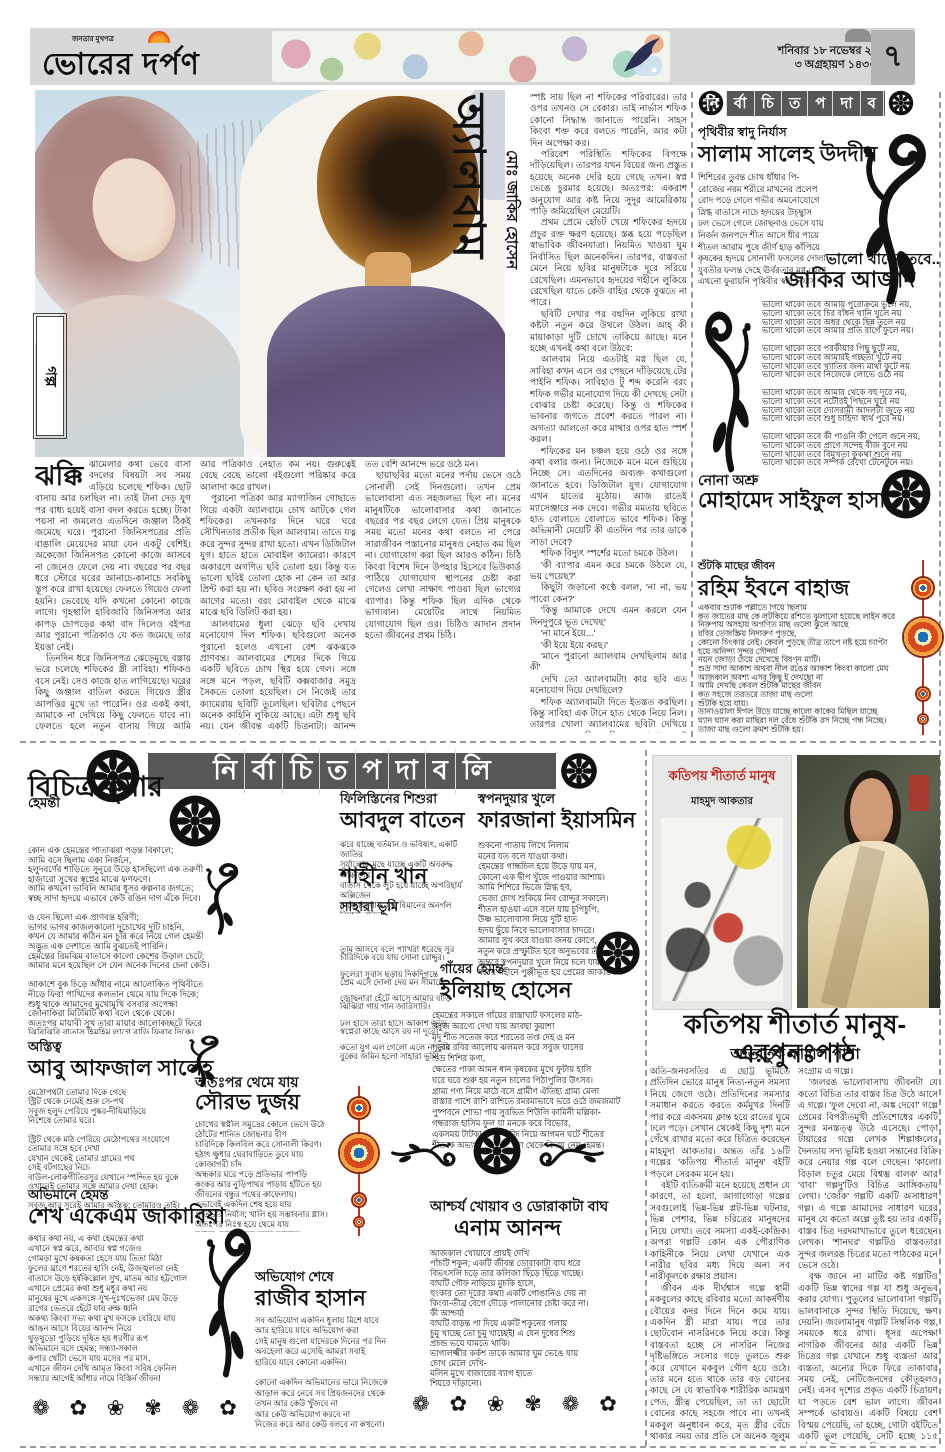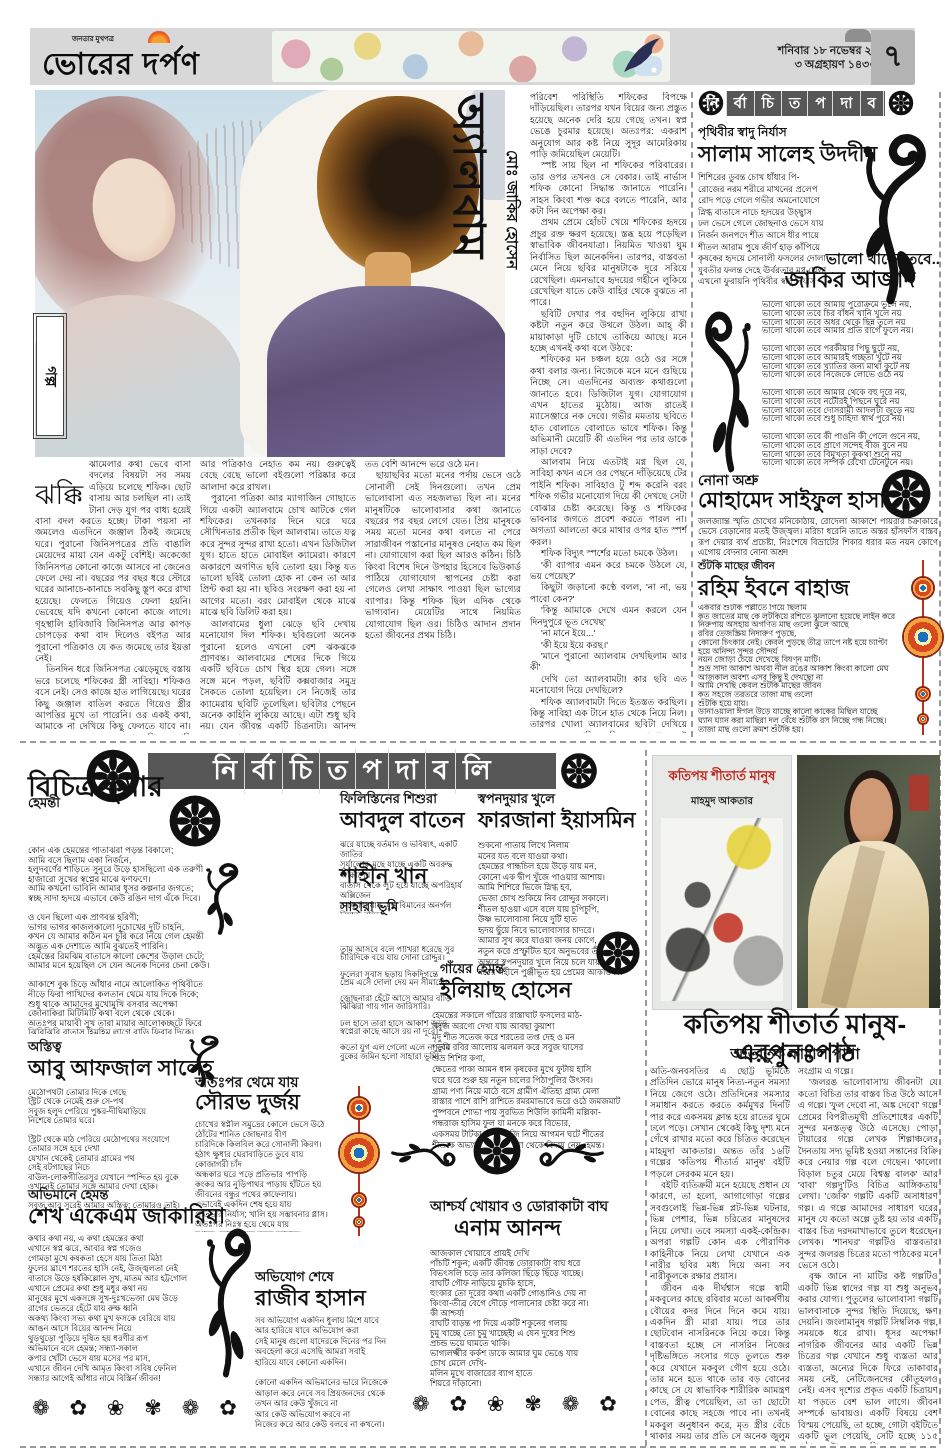--- a/index.html
+++ b/index.html
@@ -60,21 +60,21 @@
   .m-body{left:232px;top:196px;width:243px;height:175px;border-radius:42% 40% 0 0;
     background:linear-gradient(165deg,#7b6f96 10%,#5c4e73 45%,#6b5d8c 80%);}
   .m-extra{left:430px;top:-10px;width:60px;height:120px;background:rgba(140,160,200,.35);border-radius:40%;}
   #genre-box{left:36px;top:316px;width:26px;height:118px;background:#fff;border:1px solid #444;outline:1px solid #444;outline-offset:2px;
     display:flex;align-items:center;justify-content:center;}
   #genre-box span{transform:rotate(90deg);font-weight:bold;font-size:15px;white-space:nowrap;}
   #story-title{left:502px;top:94px;transform:rotate(90deg);transform-origin:left top;
     font-size:44px;font-weight:bold;white-space:nowrap;letter-spacing:2px;}
   #story-author{left:524px;top:150px;transform:rotate(90deg);transform-origin:left top;
     font-size:15px;font-weight:bold;white-space:nowrap;}
-  .drop{float:left;font-size:27px;font-weight:normal;line-height:30px;padding:2px 6px 0 0;margin-top:19px;}
+  .drop{float:left;font-size:27px;font-weight:bold;line-height:30px;padding:2px 6px 0 0;}
   
   .hang-line{width:0;border-left:2px solid #b5321f;}
   .hang-fl{border-radius:50%;box-shadow:0 0 0 2px #8a2413;
     background:radial-gradient(circle, #1d6fbd 0 20%, #f7f0b0 20% 32%, #d8491f 32% 56%, #f2a33c 56% 74%, #c23a1a 74% 100%);}
   .border-band{font-size:21px;letter-spacing:7px;color:#151515;white-space:nowrap;overflow:hidden;}
   
   #cover{left:652px;top:755px;width:138px;height:253px;background:#e6e9e6;border:1px solid #cfcfcf;overflow:hidden;}
   #cover-title{margin-top:10px;text-align:center;font-size:13px;font-weight:bold;color:#c3241c;}
   #cover-author{margin-top:6px;text-align:center;font-size:10px;font-weight:bold;color:#222;}
   #cover-art{position:absolute;left:8px;top:62px;right:8px;bottom:8px;background:#f4f4f0;
@@ -173,26 +173,26 @@
   <div class="abs bt" style="left:200px;top:459px;width:156px;height:276px">
       <p>আর পত্রিকাও নেহাত কম নয়। গুরুত্বেই বেছে বেছে ভালো বইগুলো পরিষ্কার করে আলাদা করে রাখল।</p>
       <p>পুরানো পত্রিকা আর ম্যাগাজিন গোছাতে গিয়ে একটা অ্যালবামে চোখ আটকে গেল শফিকের। তখনকার দিনে ঘরে ঘরে সৌখিনতার প্রতীক ছিল আলবাম। তাতে যত্ন করে সুন্দর সুন্দর রাখা হতো। এখন ডিজিটাল যুগ। হাতে হাতে মোবাইল ক্যামেরা। কারণে অকারণে অগণিত ছবি তোলা হয়। কিন্তু যত ভালো ছবিই তোলা হোক না কেন তা আর প্রিন্ট করা হয় না। ছবিও সংরক্ষণ করা হয় না আগের মতো। বরং মোবাইল থেকে মাঝে মাঝে ছবি ডিলিট করা হয়।</p>
       <p>আলবামের ধুলা ঝেড়ে ছবি দেখায় মনোযোগ দিল শফিক। ছবিগুলো অনেক পুরানো হলেও এখনো বেশ ঝকঝকে প্রাণবন্ত। আলবামের শেষের দিকে গিয়ে একটি ছবিতে চোখ স্থির হয়ে গেল। সঙ্গে সঙ্গে মনে পড়ল, ছবিটি কক্সবাজার সমুদ্র সৈকতে তোলা হয়েছিল। সে নিজেই তার ক্যামেরায় ছবিটি তুলেছিল। ছবিটার পেছনে অনেক কাহিনি লুকিয়ে আছে। এটা শুধু ছবি নয়। যেন জীবন্ত একটি চিত্রনাট্য। আনন্দ বেদনার মহাকাব্য।</p>
     </div>
   <div class="abs bt" style="left:365px;top:459px;width:156px;height:276px">
       <p>তত বেশি আনন্দে ভরে ওঠে মন।</p>
       <p>ছায়াছবির মতো মনের পর্দায় ভেসে ওঠে সোনালী সেই দিনগুলো। তখন প্রেম ভালোবাসা এত সহজলভ্য ছিল না। মনের মানুষটিকে ভালোবাসার কথা জানাতে বছরের পর বছর লেগে যেত। প্রিয় মানুষকে সময় মতো মনের কথা বলতে না পেরে সারাজীবন পস্তানোর মানুষও নেহাত কম ছিল না। যোগাযোগ করা ছিল আরও কঠিন। চিঠি কিংবা বিশেষ দিনে উপহার হিসেবে ভিউকার্ড পাঠিয়ে যোগাযোগ স্থাপনের চেষ্টা করা গেলেও লেখা সাক্ষাৎ পাওয়া ছিল ভাগ্যের ব্যাপার। কিন্তু শফিক ছিল এদিক থেকে ভাগ্যবান। মেয়েটির সাথে নিয়মিত যোগাযোগ ছিল ওর। চিঠিও আদান প্রদান হতো জীবনের প্রথম চিঠি।</p>
     </div>
   <div class="abs bt" style="left:530px;top:92px;width:157px;height:641px">
+      <p>স্পষ্ট সায় ছিল না শফিকের পরিবারের। তার ওপর তখনও সে বেকার। তাই নার্ভাস শফিক কোনো সিদ্ধান্ত জানাতে পারেনি। সাহস কিংবা শক্ত করে বলতে পারেনি, আর কটা দিন অপেক্ষা কর।</p>
       <p>পরিবেশ পরিস্থিতি শফিকের বিপক্ষে দাঁড়িয়েছিল। তারপর যখন বিয়ের জন্য প্রস্তুত হয়েছে অনেক দেরি হয়ে গেছে তখন। স্বপ্ন ভেঙে চুরমার হয়েছে। অতঃপর: একরাশ অনুযোগ আর কষ্ট নিয়ে সুদূর আমেরিকায় পাড়ি জমিয়েছিল মেয়েটি।</p>
-      <p>স্পষ্ট সায় ছিল না শফিকের পরিবারের। তার ওপর তখনও সে বেকার। তাই নার্ভাস শফিক কোনো সিদ্ধান্ত জানাতে পারেনি। সাহস কিংবা শক্ত করে বলতে পারেনি, আর কটা দিন অপেক্ষা কর।</p>
       <p>প্রথম প্রেমে হোঁচট খেয়ে শফিকের হৃদয়ে প্রচুর রক্ত ক্ষরণ হয়েছে। স্তব্ধ হয়ে পড়েছিল স্বাভাবিক জীবনযাত্রা। নিয়মিত খাওয়া ঘুম নির্বাসিত ছিল অনেকদিন। তারপর, বাস্তবতা মেনে নিয়ে ছবির মানুষটাকে দূরে সরিয়ে রেখেছিল। এমনভাবে হৃদয়ের গহীনে লুকিয়ে রেখেছিল যাতে কেউ বাহির থেকে বুঝতে না পারে।</p>
       <p>ছবিটি দেখার পর বহুদিন লুকিয়ে রাখা কষ্টটা নতুন করে উথলে উঠল। আহ্ কী মায়াকাড়া দুটি চোখে তাকিয়ে আছে। মনে হচ্ছে এখনই কথা বলে উঠবে:</p>
+      <p>আলবাম নিয়ে এতটাই মগ্ন ছিল যে, সাবিহা কখন এসে ওর পেছনে দাঁড়িয়েছে টের পাইনি শফিক। সাবিহাও টু শব্দ করেনি বরং শফিক গভীর মনোযোগ দিয়ে কী দেখছে সেটা বোঝার চেষ্টা করেছে। কিন্তু ও শফিকের ভাবনার জগতে প্রবেশ করতে পারল না। অগত্যা আলতো করে মাথার ওপর হাত স্পর্শ করল।</p>
       <p>শফিকের মন চঞ্চল হয়ে ওঠে ওর সঙ্গে কথা বলার জন্য। নিজেকে মনে মনে গুছিয়ে নিচ্ছে সে। এতদিনের অব্যক্ত কথাগুলো জানাতে হবে। ডিজিটাল যুগ। যোগাযোগ এখন হাতের মুঠোয়। আজ রাতেই ম্যাসেঞ্জারে নক দেবে। গভীর মমতায় ছবিতে হাত বোলাতে বোলাতে ভাবে শফিক। কিন্তু অভিমানী মেয়েটি কী এতদিন পর তার ডাকে সাড়া দেবে?</p>
-      <p>আলবাম নিয়ে এতটাই মগ্ন ছিল যে, সাবিহা কখন এসে ওর পেছনে দাঁড়িয়েছে টের পাইনি শফিক। সাবিহাও টু শব্দ করেনি বরং শফিক গভীর মনোযোগ দিয়ে কী দেখছে সেটা বোঝার চেষ্টা করেছে। কিন্তু ও শফিকের ভাবনার জগতে প্রবেশ করতে পারল না। অগত্যা আলতো করে মাথার ওপর হাত স্পর্শ করল।</p>
       <p>শফিক বিদ্যুৎ স্পর্শের মতো চমকে উঠল।</p>
       <p>'কী ব্যাপার এমন করে চমকে উঠলে যে, ভয় পেয়েছ?'</p>
       <p>কিছুটা জড়ানো কণ্ঠে বলল, 'না না, ভয় পাবো কেন?'</p>
       <p>'কিন্তু আমাকে দেখে এমন করলে যেন দিনদুপুরে ভূত দেখেছ'</p>
       <p>'না মানে ইয়ে...'</p>
       <p>'কী ইয়ে ইয়ে করছ।'</p>
       <p>'মানে পুরানো অ্যালবাম দেখছিলাম আর কী'</p>
       <p>দেখি তো অ্যালবামটা! কার ছবি এত মনোযোগ দিয়ে দেখছিলে?</p>
       <p>শফিক অ্যালবামটা দিতে ইতস্তত করছিল। কিন্তু সাবিহা এক টানে হাত থেকে নিয়ে নিল। তারপর খোলা অ্যালবামের ছবিটা দেখিয়ে বলল, ও বুঝেছি। তুমি এতক্ষণ ধরে এই মেয়ের ছবিই দেখছিলে, তাই না?</p>
     </div>
@@ -232,21 +232,20 @@
   <svg class="abs" style="left:700px;top:300px;transform:scaleX(-1)" width="62" height="175" viewBox="0 0 60 130" preserveAspectRatio="none">
       <use href="#sym-flourish"></use>
     </svg>
   <div class="abs lines" style="left:762px;top:300px;width:178px;height:168px;font-size:8.4px;line-height:8.8px">ভালো থাকো তবে আমায় পুরোক্রমে ভুলে নয়,<br>ভালো থাকো তবে চির বাঁধন খানি খুলে নয়<br>ভালো থাকো তবে অধর থেকে ছিন্ন তুলে নয়<br>ভালো থাকো তবে আমার প্রতি রাগে ফুলে নয়।<br>&nbsp;<br>ভালো থাকো তবে পরকীয়ার পিছু ছুটে নয়,<br>ভালো থাকো তবে আমারই গচ্ছতা খুঁটে নয়<br>ভালো থাকো তবে খ্যাতির জন্য মাথা কুটে নয়<br>ভালো থাকো তবে নিজেকে লোভে ওঠে নয়<br>&nbsp;<br>ভালো থাকো তবে আমার থেকে বহু দূরে নয়,<br>ভালো থাকো তবে নটৌরই পিছনে ঘুরে নয়<br>ভালো থাকো তবে দোসরামী আদলটা জুড়ে নয়<br>ভালো থাকো তবে শুধু চাহিদা স্বার্থ পুরে নয়।<br>&nbsp;<br>ভালো থাকো তবে কী পাওনি কী পেলে গুনে নয়,<br>ভালো থাকো তবে প্রাণে সন্দেহ বীজ বুনে নয়<br>ভালো থাকো তবে বিমুখতা কুকথা শুনে নয়<br>ভালো থাকো তবে সম্পর্ক রেখো টেনেটুনে নয়।</div>
 
   <div class="abs kicker" style="left:698px;top:472px;font-size:14px">নোনা অশ্রু</div>
   <div class="abs pauthor" style="left:698px;top:488px">মোহামেদ সাইফুল হাসান</div>
   <svg class="abs" style="left:880px;top:468px" width="52" height="52">
       <use href="#sym-mandala"></use>
     </svg>
-  <div class="abs lines" style="left:698px;top:516px;width:240px;height:42px;font-size:8.4px;line-height:10.4px;text-align:justify">জলজ্যান্ত স্মৃতি চোখের মনিকোঠায়, রোদেলা আকাশে পায়রার চক্রাকারে ভেসে বেড়ানোর মতই উজ্জ্বল। মরিচা ধরেনি তাতে অন্তর হাঁসফাঁস বাস্তব রূপ দেয়ার ব্যর্থ প্রচেষ্টা, নিঃশেষে বিভ্রাটের শিকার ধরার মত নয়ন কোণে এগোয় বেদনার নোনা অশ্রু!</div>
 
   <div class="abs kicker" style="left:698px;top:560px;font-size:10px">শুঁটকি মাছের জীবন</div>
   <div class="abs pauthor" style="left:698px;top:576px">রহিম ইবনে বাহাজ</div>
   <div class="abs lines" style="left:698px;top:604px;width:200px;height:132px;font-size:8px;line-height:8.7px">একবার শুঁটকি পল্লীতে গিয়ে ছিলাম<br>কত জাতের মাছ কে লটকিয়ে রশিতে ঝুলানো হয়েছে লাইন করে<br>নিরুপায় অসহায় অগণিত মাছ গুলো ঝুলে আছে<br>রবির তেজস্ক্রিয় নিদারুণ পুড়ছে,<br>কোনো চিৎকার নেই। কেবল পুড়ছে তীব্র তাপে নষ্ট হয়ে চ্যাপ্টা<br>হয়ে অনিন্দ্য সুন্দর সৌন্দর্য<br>নয়ন জোড়া চেয়ে দেখেছে বিষণ্ন মাটি।<br>শুভ্র সাদা আকাশ অথবা নীল রঙের আকাশ কিংবা কালো মেঘ<br>আজকাল অবশ্য এসব কিছু ই দেখছো না<br>আমি দেখছি কেবল শুঁটকি মাছের জীবন<br>কত সহজে তরতরে তাজা মাছ গুলো<br>শুঁটকি হয়ে যায়।<br>ডানাওয়ালা ঈগল উড়ে যাচ্ছে কালো কাকের মিছিল যাচ্ছে<br>ঘ্যান ঘ্যান করা মাছিরা দল বেঁধে শুঁটকি রস নিচ্ছে গন্ধ নিচ্ছে।<br>তাজা মাছ গুলো ক্রমশ শুঁটকি হয়।</div>
   <div class="abs" style="left:908px;top:560px;width:30px;height:180px">
     <div class="abs hang-line" style="left:14px;top:0;height:175px"></div>
     <div class="abs hang-fl" style="left:5px;top:18px;width:20px;height:20px"></div>
     <div class="abs hang-fl" style="left:-4px;top:58px;width:38px;height:38px"></div>
     <div class="abs hang-fl" style="left:9px;top:128px;width:12px;height:12px"></div>
     <div class="abs hang-fl" style="left:11px;top:155px;width:8px;height:8px"></div>

